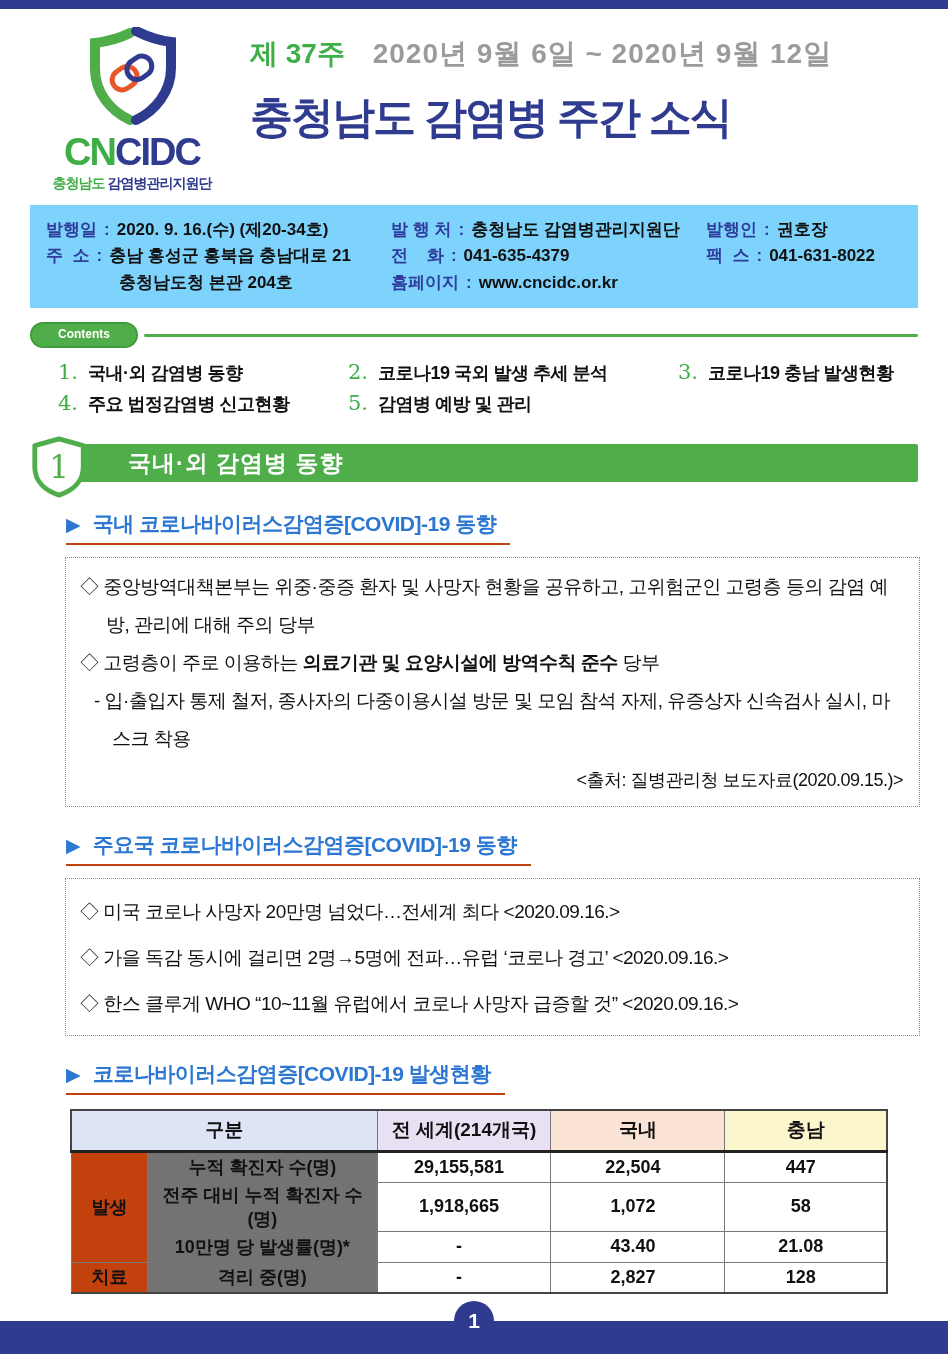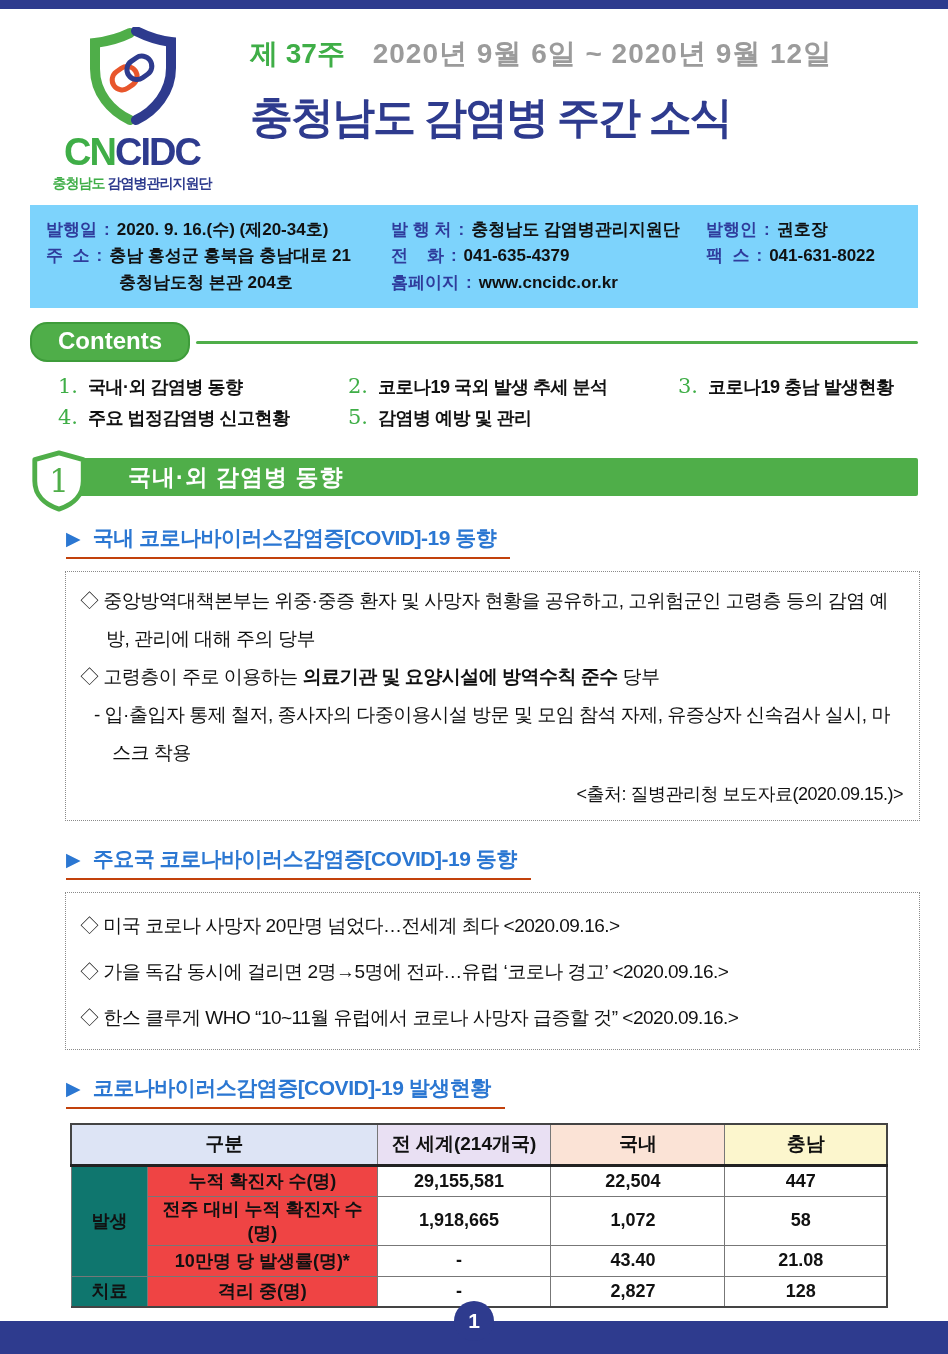--- a/index.html
+++ b/index.html
@@ -36,21 +36,21 @@
   .icol3 { flex: 1; }
   .irow { display: flex; }
   .ilbl { color: #2f3c9c; white-space: pre; }
   .icolon { color: #2f3c9c; padding: 0 7px; }
   .ival { color: #111; }
   .indent { padding-left: 73px; }
 
   
   .contents { margin: 14px 30px 0 30px; }
   .contents-head { display: flex; align-items: center; }
-  .contents-pill { background: #4fae49; color: #fff; font-size: 24px; font-weight: bold; border-radius: 17px; padding: 3px 26px 5px 26px; border: 2px solid #3e9c3a; }
+  .contents-pill { background: #4fae49; color: #fff; font-size: 12px; font-weight: bold; border-radius: 17px; padding: 3px 26px 5px 26px; border: 2px solid #3e9c3a; }
   .contents-line { flex: 1; height: 3px; background: #4fae49; margin-left: 6px; border-radius: 2px; }
   .contents-grid { display: grid; grid-template-columns: 290px 330px 1fr; padding: 12px 0 0 28px; row-gap: 6px; }
   .citem { display: flex; align-items: baseline; }
   .cnum { font-family: "DejaVu Serif", serif; color: #3fae47; font-size: 21px; margin-right: 10px; }
   .ctext { font-size: 18px; font-weight: bold; color: #111; letter-spacing: -0.5px; }
 
   
   .section-banner { position: relative; margin: 24px 30px 0 30px; height: 46px; }
   .banner-bar { position: absolute; left: 26px; right: 0; top: 4px; height: 38px; background: #4fae49; border-radius: 2px; display: flex; align-items: center; padding-left: 72px; }
   .banner-title { color: #ffffff; font-size: 23px; font-weight: bold; letter-spacing: 1px; }
@@ -72,22 +72,22 @@
 
   
   .covid-table { margin: 14px 0 0 70px; border-collapse: collapse; width: 818px; font-size: 18px; }
   .covid-table td, .covid-table th { border: 1px solid #777; }
   .covid-table thead th { height: 41px; font-weight: bold; font-size: 19px; border-bottom: 3px solid #222; border-top: 2px solid #444; }
   .th-cat { background: #dde4f5; width: 320px; }
   .th-world { background: #e9e0f3; width: 178px; }
   .th-dom { background: #fbe3d6; width: 180px; }
   .th-chn { background: #fcf6cd; width: 168px; }
   .covid-table tbody td { height: 31px; font-weight: bold; }
-  .gcell { background: #0f766e; text-align: center; width: 80px; border-left: 2px solid #444; }
-  .lcell { background: #ef4444; text-align: center; width: 240px; margin-top: 8px; }
+  .gcell { background: #c2410c; text-align: center; width: 80px; border-left: 2px solid #444; }
+  .lcell { background: #737373; text-align: center; width: 240px; margin-top: 8px; }
   .vcell { text-align: center; padding-right: 10px; background: #fff; }
   .vcell:last-child { border-right: 2px solid #444; }
   .gtop { border-top: 2px solid #444; }
   .covid-table tbody tr:last-child td { border-bottom: 2px solid #444; }
   .covid-table thead th:first-child { border-left: 2px solid #444; }
   .covid-table thead th:last-child { border-right: 2px solid #444; }
 
   
   .footer-band { position: absolute; left: 0; right: 0; bottom: 0; height: 33px; background: #2e3b8e; }
   .page-circle { position: absolute; left: 50%; transform: translateX(-50%); bottom: 13px; width: 40px; height: 40px; border-radius: 50%; background: #2e3b8e; color: #fff; font-size: 21px; font-weight: bold; text-align: center; line-height: 40px; }

